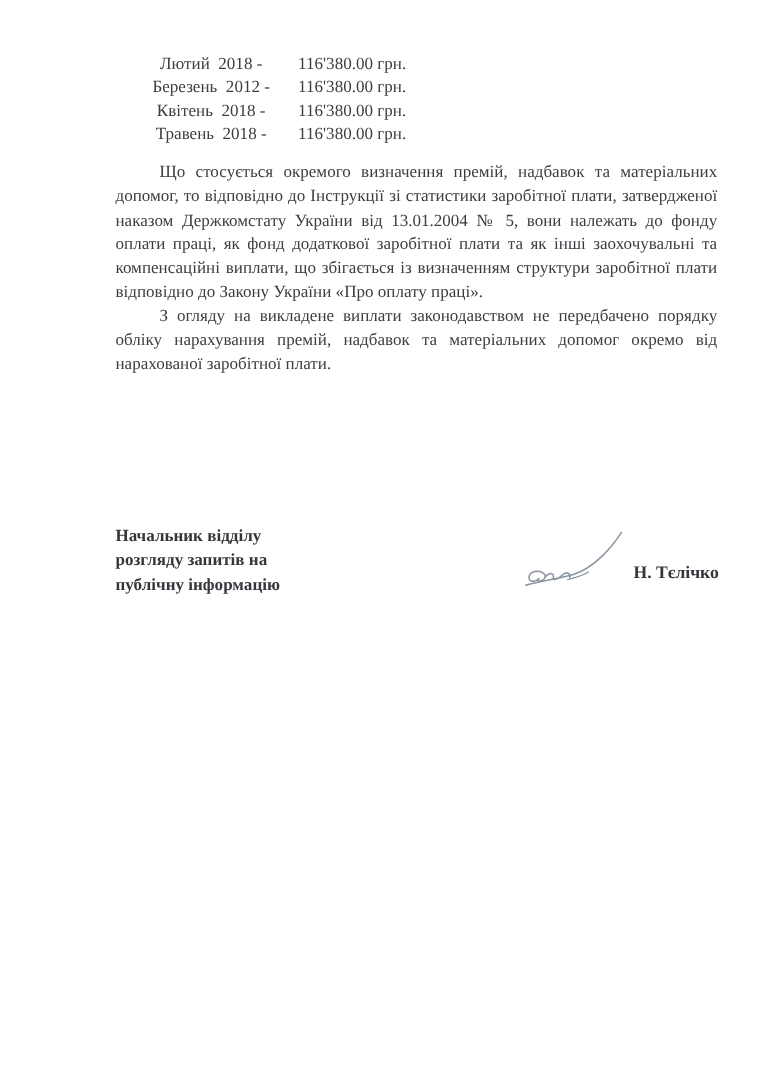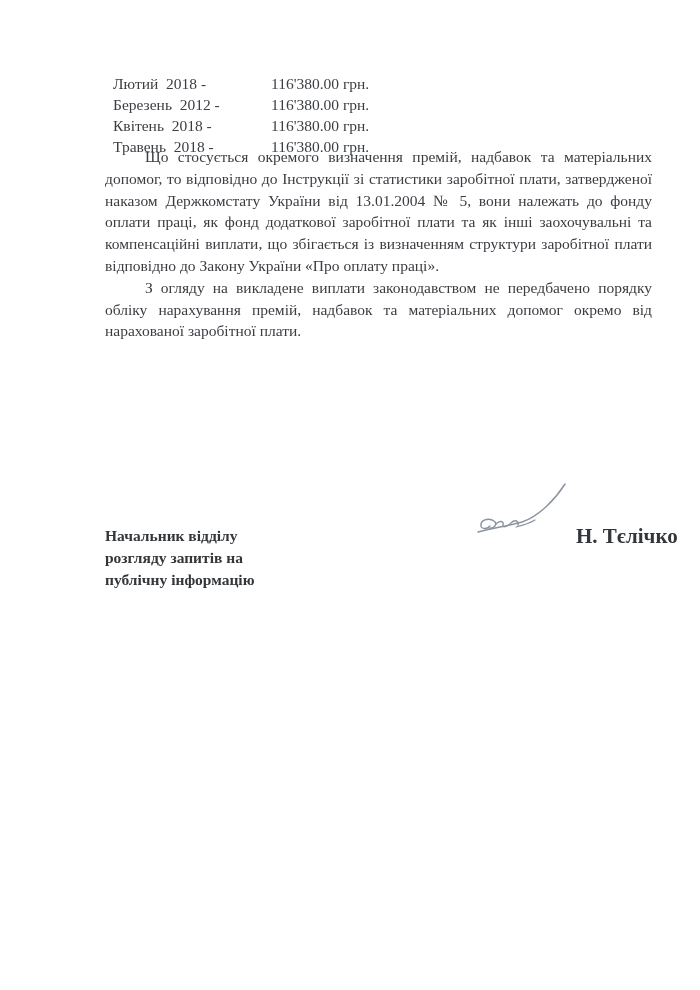--- a/index.html
+++ b/index.html
@@ -12,23 +12,24 @@
     width: 700px;
     height: 990px;
     background: #ffffff;
     font-family: "Liberation Serif", "DejaVu Serif", serif;
     color: #3a3d41;
     overflow: hidden;
   }
   .salary-list {
     position: absolute;
     left: 113px;
-    top: 73px;
+    top: 48px;
     font-size: 15.5px;
     line-height: 21px;
+    text-align: center;
   }
   .salary-row {
     display: flex;
     white-space: pre;
   }
   .salary-month {
     display: inline-block;
     width: 158px;
   }
   .salary-amount {
@@ -48,34 +49,33 @@
     text-indent: 40px;
   }
   .signature-block {
     position: absolute;
     left: 105px;
     top: 477px;
     font-size: 15.5px;
     line-height: 22px;
     font-weight: bold;
     color: #33363a;
-    margin-top: 48px;
   }
   .signature-mark {
     position: absolute;
     left: 472px;
     top: 478px;
     width: 105px;
     height: 60px;
   }
   .signatory-name {
     position: absolute;
     left: 576px;
-    top: 524px;
-    font-size: 21px;
+    top: 512px;
+    font-size: 16px;
     font-weight: bold;
     color: #33363a;
     white-space: nowrap;
   }
 </style>
 </head>
 <body>
 
 <div class="page">
 

